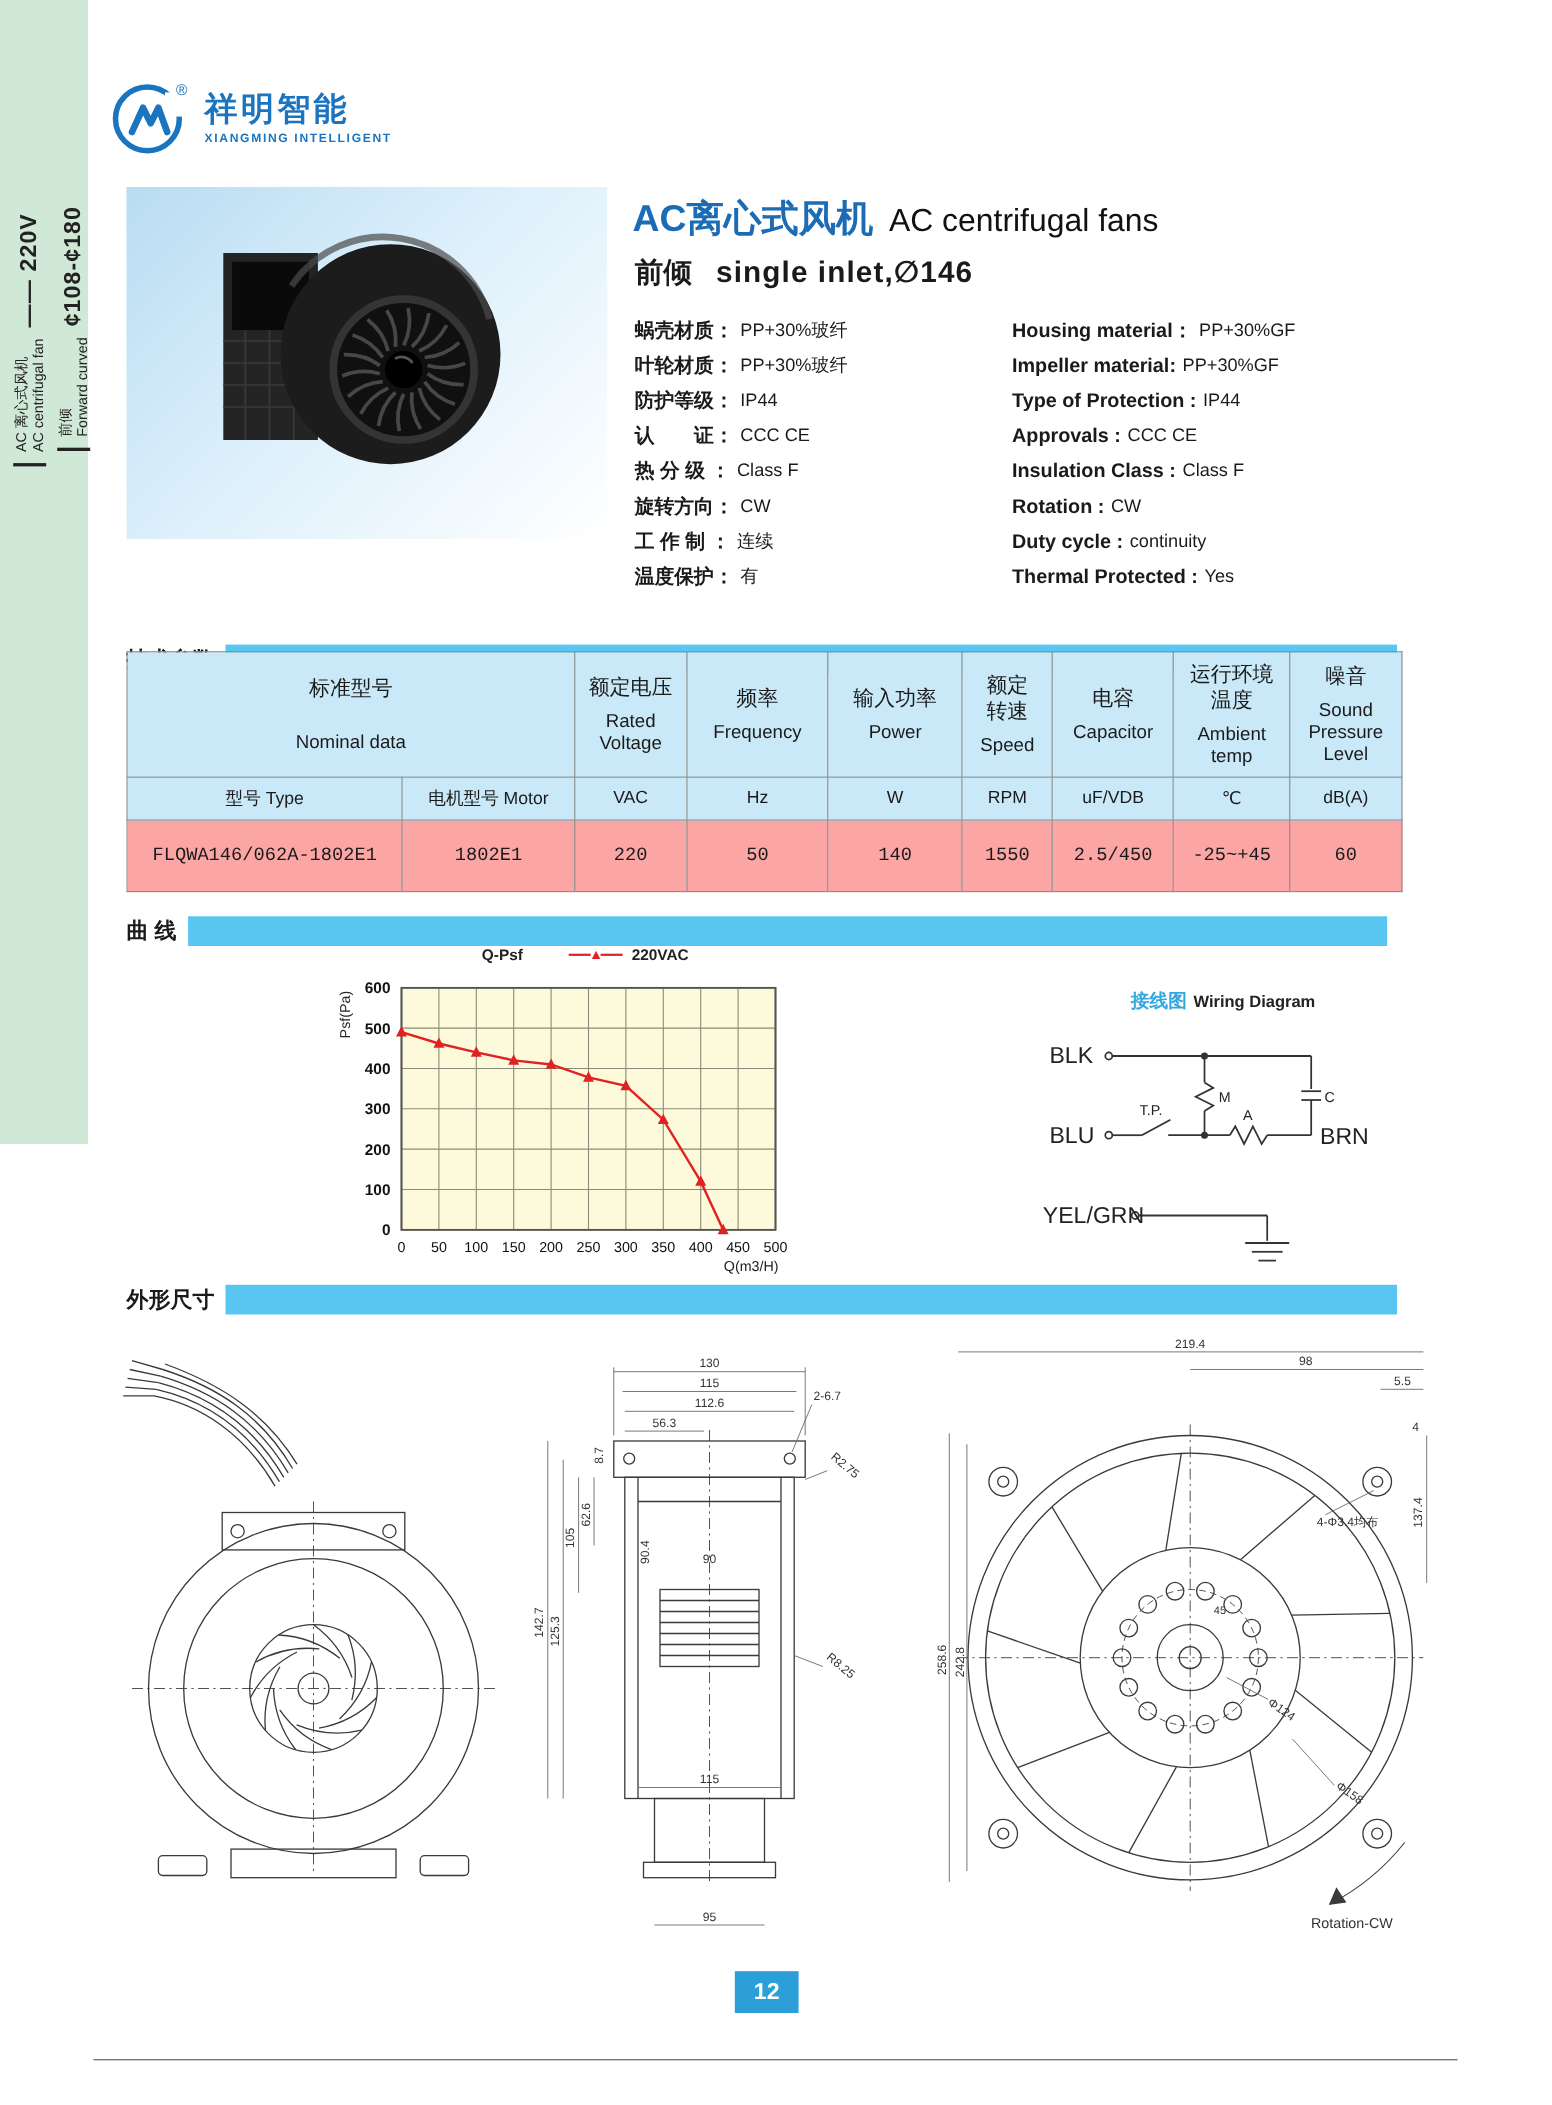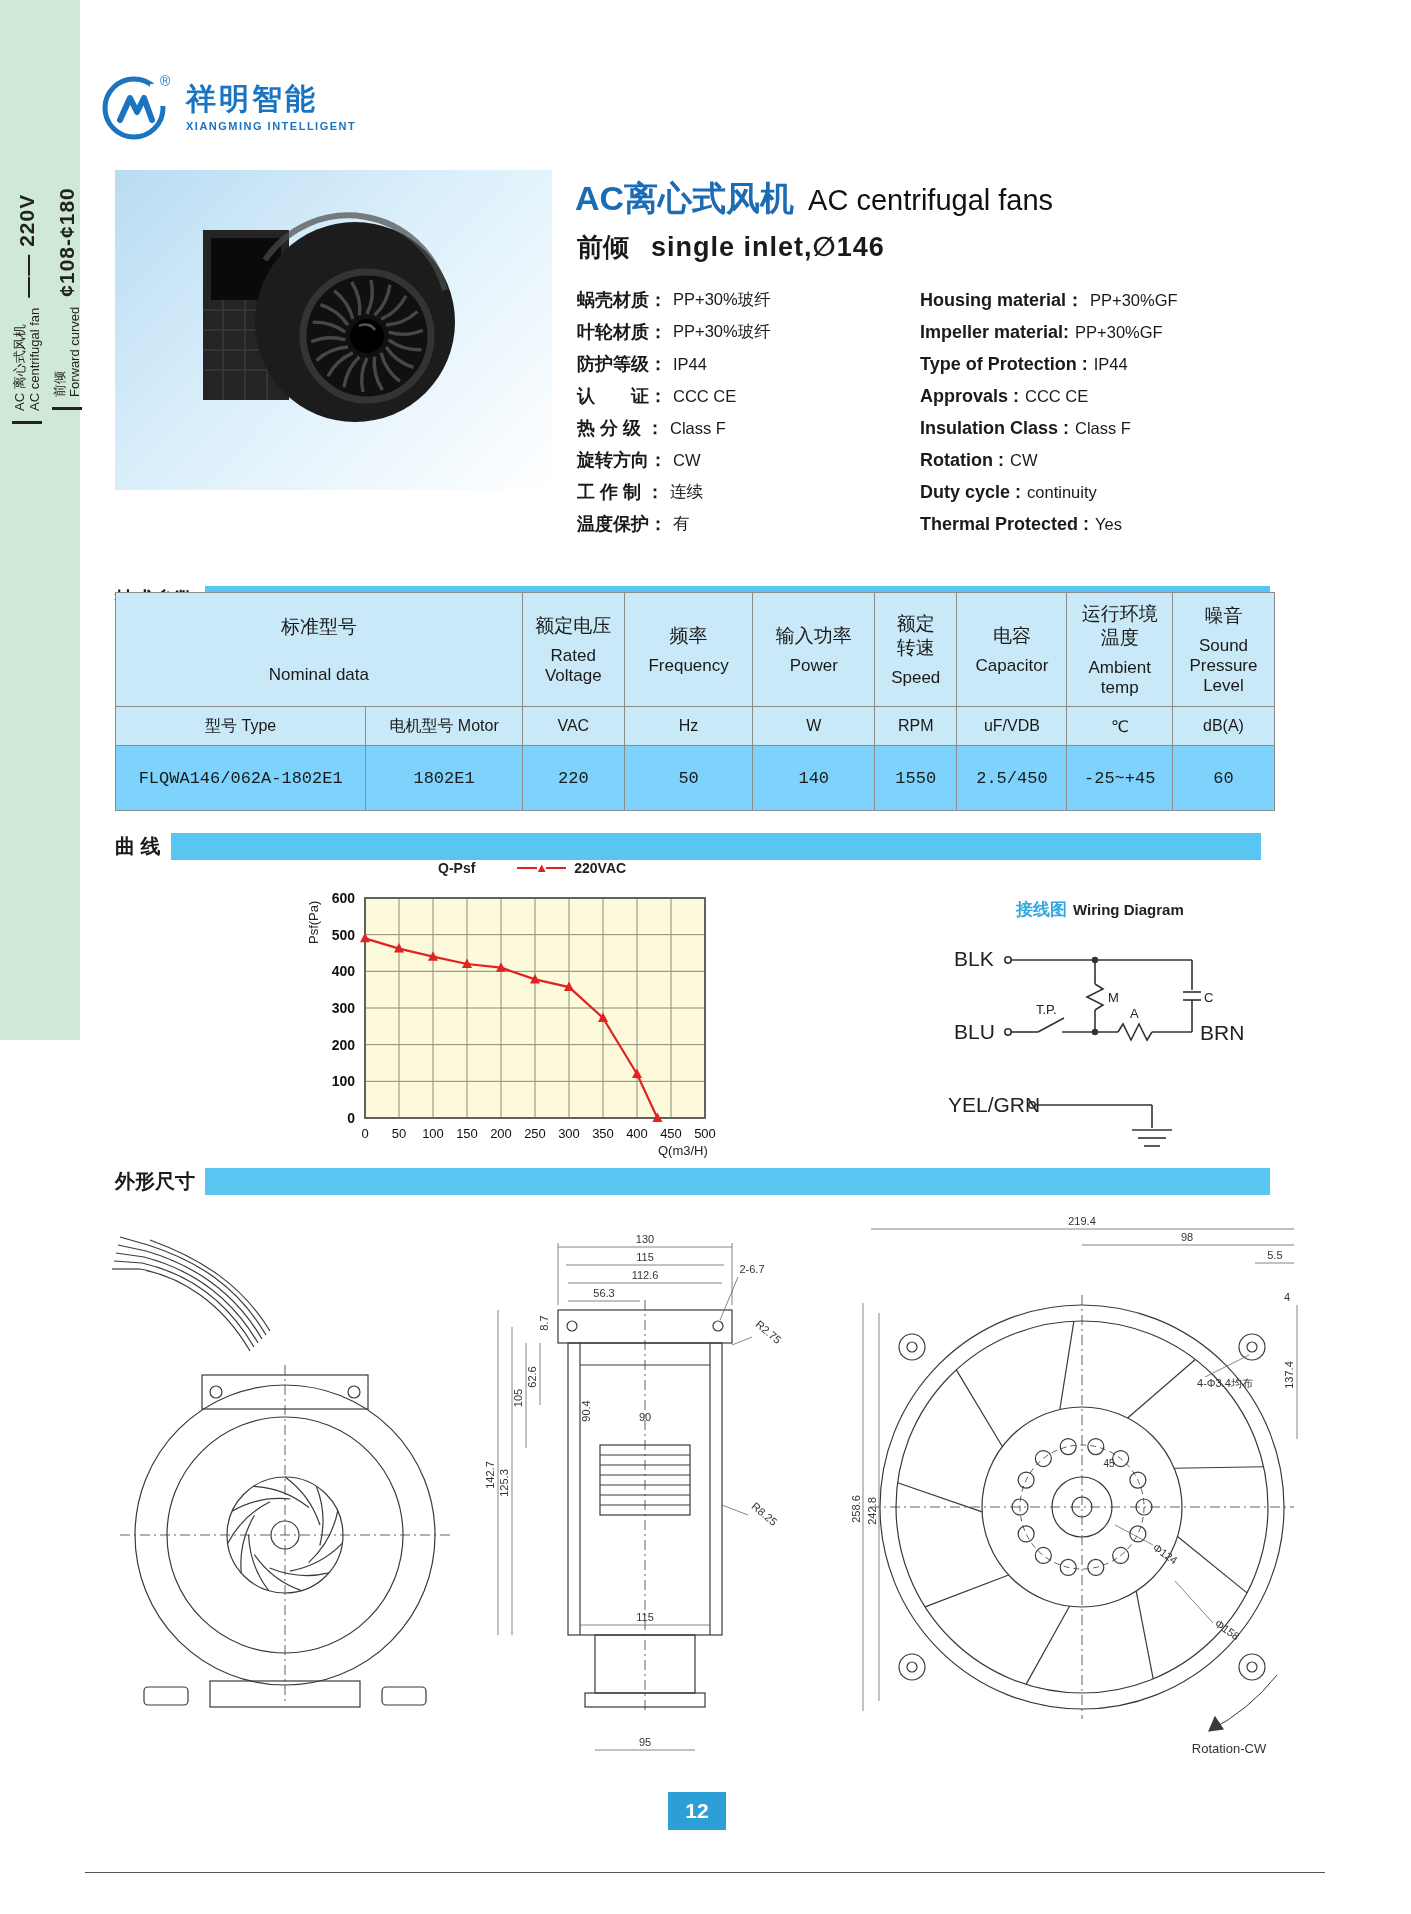--- a/index.html
+++ b/index.html
@@ -37,33 +37,33 @@
   .section .stitle{font-size:20px;font-weight:bold;margin-right:10px;}
   .section .bar{height:27px;background:#59c5f1;}
   
   table.spec{position:absolute;left:115px;top:592px;width:1160px;border-collapse:collapse;table-layout:fixed;}
   table.spec td{border:1.5px solid #8c8c8c;text-align:center;vertical-align:middle;padding:2px;}
   .th{background:#c9e9f8;}
   .th-cn{font-size:19px;white-space:pre-line;line-height:24px;}
   .th-en{font-size:17px;line-height:20px;margin-top:8px;}
   .th-group-cn{font-size:19px;margin-bottom:26px;}
   .th-unit{font-size:16px;height:34px;}
-  .td-data{font-size:17px;height:60px;background:#7dd3fc;font-family:"Liberation Mono","DejaVu Sans Mono",monospace;}
+  .td-data{font-size:17px;height:60px;background:#fca5a5;font-family:"Liberation Mono","DejaVu Sans Mono",monospace;}
   
   .chart{position:absolute;left:270px;top:856px;width:470px;height:310px;}
   .legend{position:absolute;left:168px;top:4px;display:flex;align-items:center;font-size:14px;font-weight:bold;}
   .legend .lg-title{color:#222;margin-right:42px;}
   .legend .lg-line{width:20px;height:0;border-top:2px solid #e02222;}
   .legend .lg-tri{color:#e02222;font-size:13px;line-height:10px;margin:0 -2px;}
   .legend .lg-label{color:#222;margin-left:8px;font-weight:bold;}
   .ylabel{position:absolute;left:36px;top:88px;transform:rotate(-90deg);transform-origin:0 0;font-size:13px;color:#222;}
   .xlabel{position:absolute;left:388px;top:287px;font-size:13px;color:#222;}
   
   .wiring{position:absolute;left:940px;top:892px;width:370px;height:270px;}
-  .wiring-title{position:absolute;left:76px;top:6px;white-space:nowrap;}
+  .wiring-title{position:absolute;left:88px;top:6px;white-space:nowrap;}
   .wt-cn{color:#33a7e0;font-size:17px;font-weight:bold;}
   .wt-en{color:#222;font-size:15px;font-weight:bold;margin-left:6px;}
   
   .dims{position:absolute;left:95px;top:1205px;}
   
   .pagenum{position:absolute;left:668px;top:1792px;width:58px;height:38px;background:#2d9fd8;color:#fff;
            display:flex;align-items:center;justify-content:center;font-size:21px;font-weight:bold;text-align:right;}
   .bottom-rule{position:absolute;left:85px;top:1872px;width:1240px;height:0;border-top:1.5px solid #555;}
   svg text{font-family:"Liberation Sans","DejaVu Sans",sans-serif;}
 </style>

